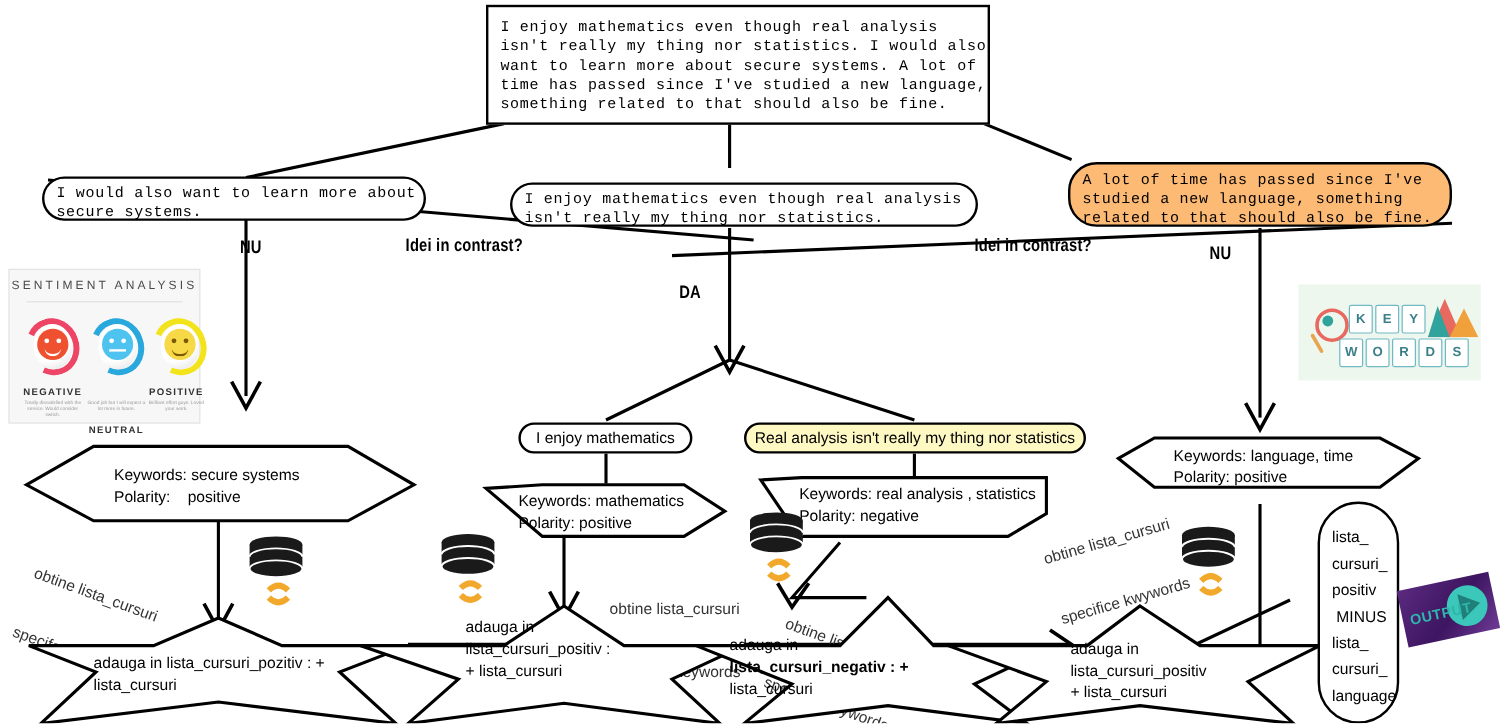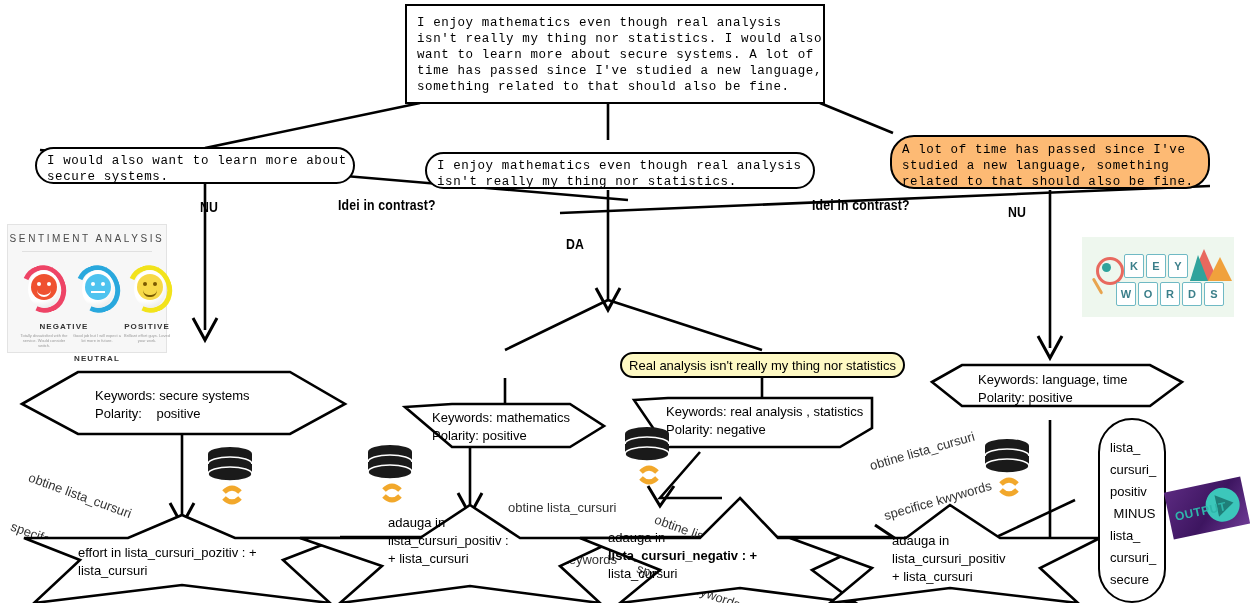--- a/index.html
+++ b/index.html
@@ -166,21 +166,21 @@
     <div class="gauge" style="left:120px;">
       <div class="ring" style="border-color:#f2e31b #f2e31b #f2e31b transparent;transform:rotate(-20deg);"></div>
       <div class="shade"></div>
       <div class="face" style="background:#f7d948;">
         <div class="eye" style="left:6px;background:#7a5a00;"></div>
           <div class="eye" style="left:16px;background:#7a5a00;"></div>
         <div class="mouth" style="border-bottom:2.4px solid #7a5a00;border-radius:0 0 50% 50%/0 0 120% 120%;"></div>
       </div>
     </div>
 
-    <div class="sa-lab" style="left:9px;margin-left:20px;">NEGATIVE</div>
+    <div class="sa-lab" style="left:9px;">NEGATIVE</div>
     <div class="sa-lab" style="left:62px;margin-top:32px;">NEUTRAL</div>
     <div class="sa-lab" style="left:112px;">POSITIVE</div>
     <div class="sa-sub" style="left:10px;">Totally dissatisfied with the service. Would consider switch.</div>
     <div class="sa-sub" style="left:63px;">Good job but I will expect a lot more in future.</div>
     <div class="sa-sub" style="left:113px;">Brilliant effort guys. Loved your work.</div>
   </div>
 
   <div class="imgbox kw" style="left:1082px;top:237px;width:152px;height:80px;">
     <span class="mg-h" style="left:14px;top:20px;"></span>
     <span class="mg-i" style="left:20px;top:26px;"></span>
@@ -194,20 +194,25 @@
     <span class="tile" style="left:78px;top:45px;">R</span>
     <span class="tile" style="left:100px;top:45px;">D</span>
     <span class="tile" style="left:122px;top:45px;">S</span>
     <svg style="position:absolute;left:108px;top:12px;width:44px;height:32px;">
       <polygon points="14,0 28,32 0,32" fill="#e8695f"></polygon>
       <polygon points="30,8 42,32 18,32" fill="#f0a13c"></polygon>
       <polygon points="8,6 18,32 0,32" fill="#2fa39c"></polygon>
     </svg>
   </div>
 
+  <div style="position:absolute;left:432px;top:352px;width:145px;height:26px;
+              border:2.6px solid #000;border-radius:13px;box-sizing:border-box;background:#fff;
+              text-align:center;line-height:22px;">
+    <span class="sans">I enjoy mathematics</span>
+  </div>
   <div style="position:absolute;left:620px;top:352px;width:285px;height:26px;
               border:2.6px solid #000;border-radius:13px;box-sizing:border-box;background:#fef9c3;
               text-align:center;line-height:22px;">
     <span class="sans">Real analysis isn't really my thing nor statistics</span>
   </div>
 
   <svg class="layer">
     <g stroke="#000" fill="#fff" stroke-width="2.6">
       <polygon points="22,404 78,372 290,372 345,404 290,434 78,434"></polygon>
       <polygon points="405,407 452,404 570,404 604,426 570,447 452,447"></polygon>
@@ -283,41 +288,41 @@
   </svg>
 
   <svg class="layer">
     <g stroke="#000" fill="#fff" stroke-width="2.6">
       <polygon points="182,515 235,538 340,538 283,560 330,603 182,585 34,603 80,560 24,538 128,538"></polygon>
       <polygon points="470,505 520,538 620,538 560,566 600,603 470,586 340,603 382,566 300,538 420,538"></polygon>
       <polygon points="740,498 778,538 880,538 812,570 856,603 740,588 620,603 660,570 580,538 700,538"></polygon>
       <polygon points="950,505 1000,538 1100,538 1040,568 1078,603 950,588 830,603 872,568 790,538 906,538"></polygon>
     </g>
   </svg>
-  <div class="txt sans" style="left:78px;top:545px;">effort in lista_cursuri_pozitiv : +</div>
+  <div class="txt sans" style="left:78px;top:545px;">adauga in lista_cursuri_pozitiv : +</div>
   <div class="txt sans" style="left:78px;top:563px;">lista_cursuri</div>
   <div class="txt sans" style="left:388px;top:515px;">adauga in</div>
   <div class="txt sans" style="left:388px;top:533px;">lista_cursuri_positiv :</div>
   <div class="txt sans" style="left:388px;top:551px;">+ lista_cursuri</div>
   <div class="txt sans" style="left:608px;top:530px;">adauga in</div>
   <div class="txt sans" style="left:608px;top:548px;font-weight:bold;">lista_cursuri_negativ : +</div>
   <div class="txt sans" style="left:608px;top:566px;">lista_cursuri</div>
   <div class="txt sans" style="left:892px;top:533px;">adauga in</div>
   <div class="txt sans" style="left:892px;top:551px;">lista_cursuri_positiv</div>
   <div class="txt sans" style="left:892px;top:569px;">+ lista_cursuri</div>
 
   <div style="position:absolute;left:1098px;top:418px;width:68px;height:185px;
               border:2.6px solid #000;border-radius:34px;box-sizing:border-box;background:#fff;">
     <div class="txt sans" style="left:10px;top:20px;">lista_</div>
     <div class="txt sans" style="left:10px;top:42px;">cursuri_</div>
     <div class="txt sans" style="left:10px;top:64px;">positiv</div>
     <div class="txt sans" style="left:10px;top:86px;"> MINUS</div>
     <div class="txt sans" style="left:10px;top:108px;">lista_</div>
     <div class="txt sans" style="left:10px;top:130px;">cursuri_</div>
-    <div class="txt sans" style="left:10px;top:152px;">secure</div>
+    <div class="txt sans" style="left:10px;top:152px;">language</div>
   </div>
 
   <div class="outb" style="left:1168px;top:484px;width:78px;height:48px;">
     <span class="out-c"></span>
     <span class="out-a"></span>
     <span class="out-t">OUTPUT</span>
   </div>
 
 </div>
 

